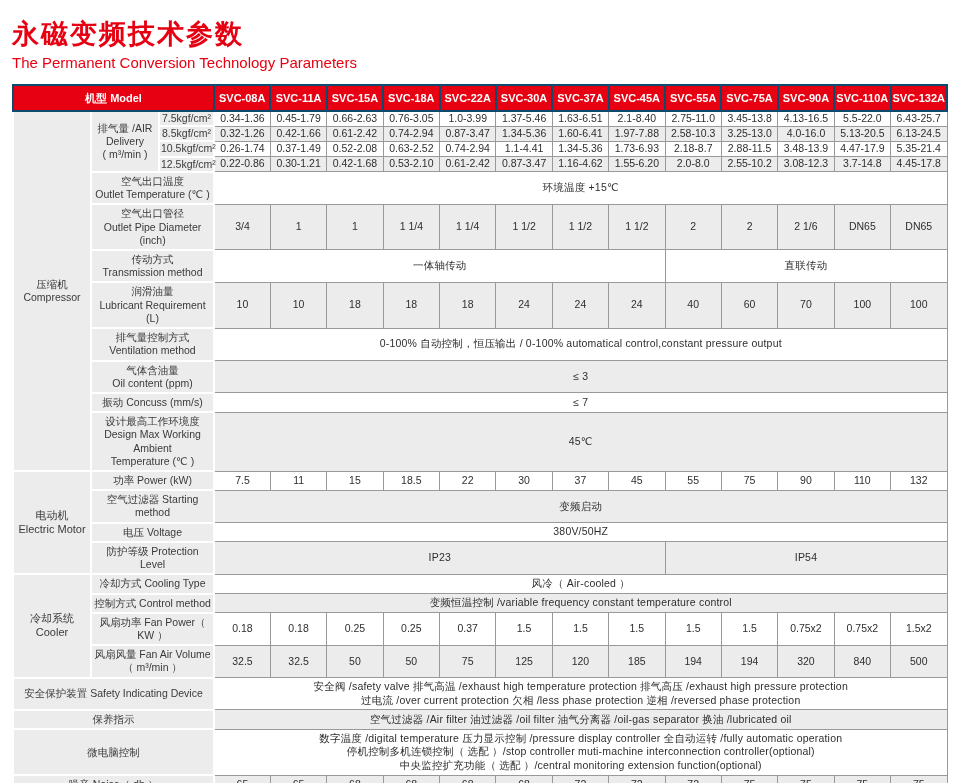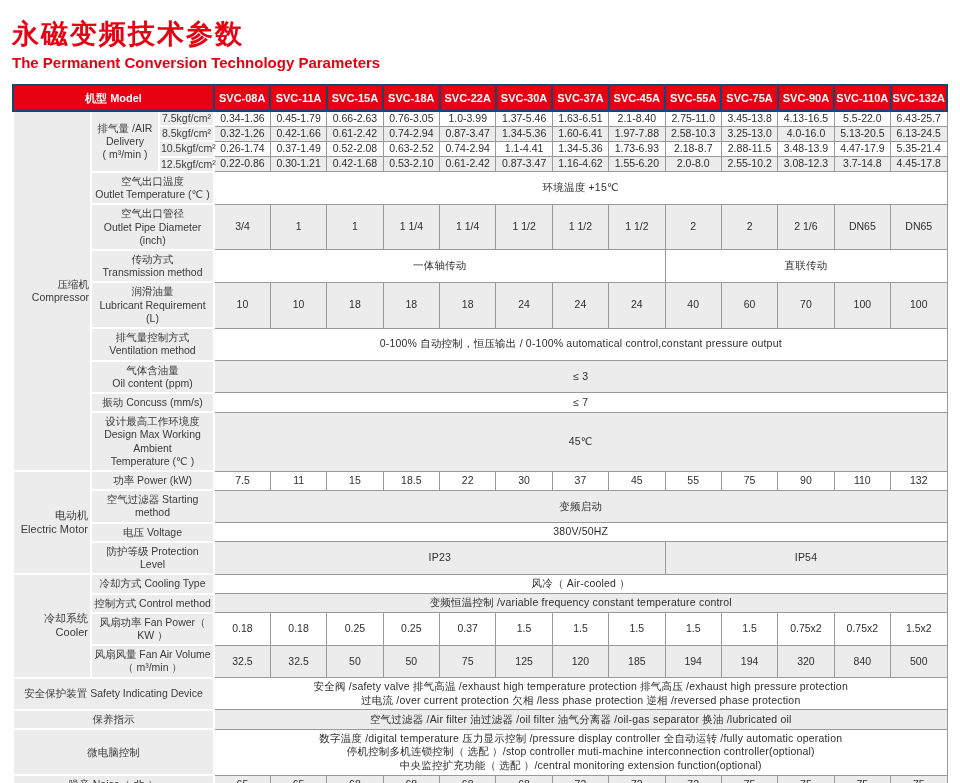--- a/index.html
+++ b/index.html
@@ -2,31 +2,31 @@
 <html style="--red: #e60012; --labbg: #ececec; --altbg: #ececec; --grid: #999999;"><head>
 <meta charset="utf-8">
 <style>
   :root { --red:#e60012; --labbg:#ececec; --grid:#999999; --altbg:#ececec; }
   * { box-sizing:border-box; }
   html,body { margin:0; padding:0; background:#fff; }
   body { width:960px; height:783px; overflow:hidden;
          font-family:"Liberation Sans","DejaVu Sans",sans-serif; color:#2e2e2e; }
   .page { padding:4px 12px 0 12px; }
   .title { color:var(--red); font-size:27px; font-weight:bold; letter-spacing:2px; margin:12px 0 2px 0; }
-  .subtitle { color:var(--red); font-size:15px; font-weight:bold; margin:0 0 13px 0; }
+  .subtitle { color:var(--red); font-size:15px; font-weight:normal; margin:0 0 13px 0; }
   table.spec { border-collapse:collapse; table-layout:fixed; width:936px; }
   th.model, th.model-head {
     background:var(--red); color:#fff; font-size:11px; font-weight:bold;
     height:26px; border:2px solid #0c4a6e; padding:0; text-align:center;
   }
   td.lab {
     background:var(--labbg); border:2px solid #fff; text-align:center;
     font-size:10.5px; color:#3a3a3a; padding:2px 2px; line-height:1.26;
   }
-  td.grp { font-size:11px; color:#3a3a3a;text-align:right; }
+  td.grp { font-size:11px; color:#3a3a3a; }
   td.v {
     border:1px solid var(--grid); background:#fff; text-align:center;
     font-size:10.5px; color:#2e2e2e; padding:2px 0; line-height:1.3; height:18px;
   }
   tr.alt td.v { background:var(--altbg); }
   tr.tight td.v, tr.tight td.lab { padding:0 1px; height:14px; font-size:10.5px; }
   td.vspan { letter-spacing:0.2px; }
 </style>
 </head>
 <body>

